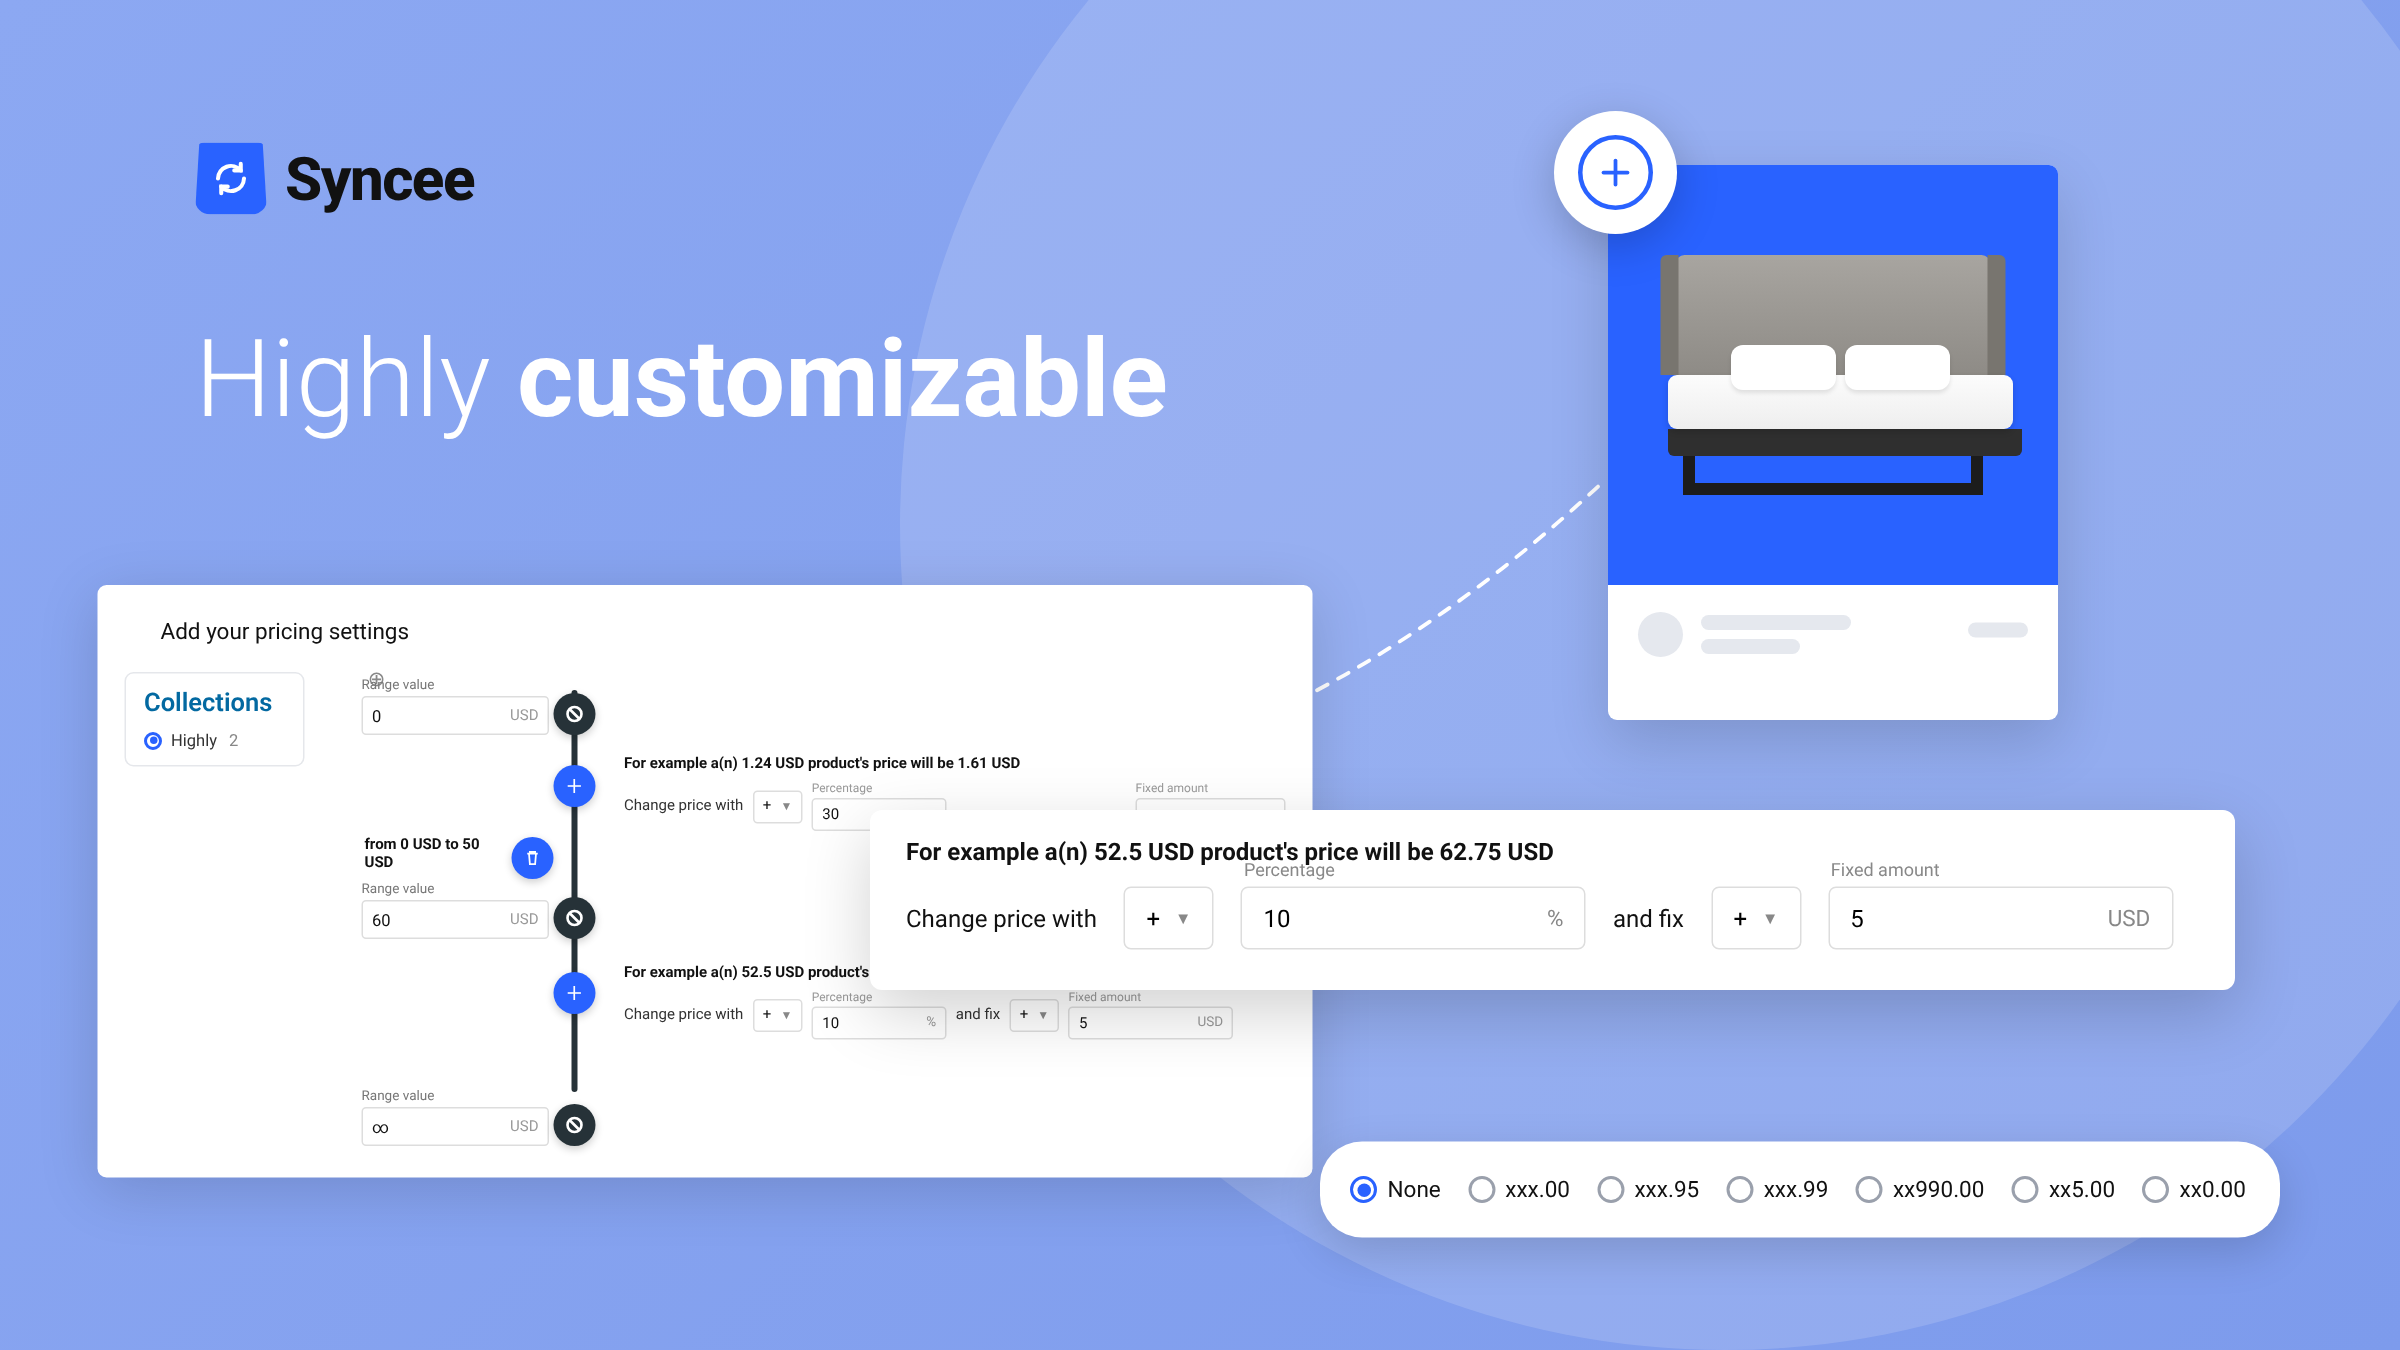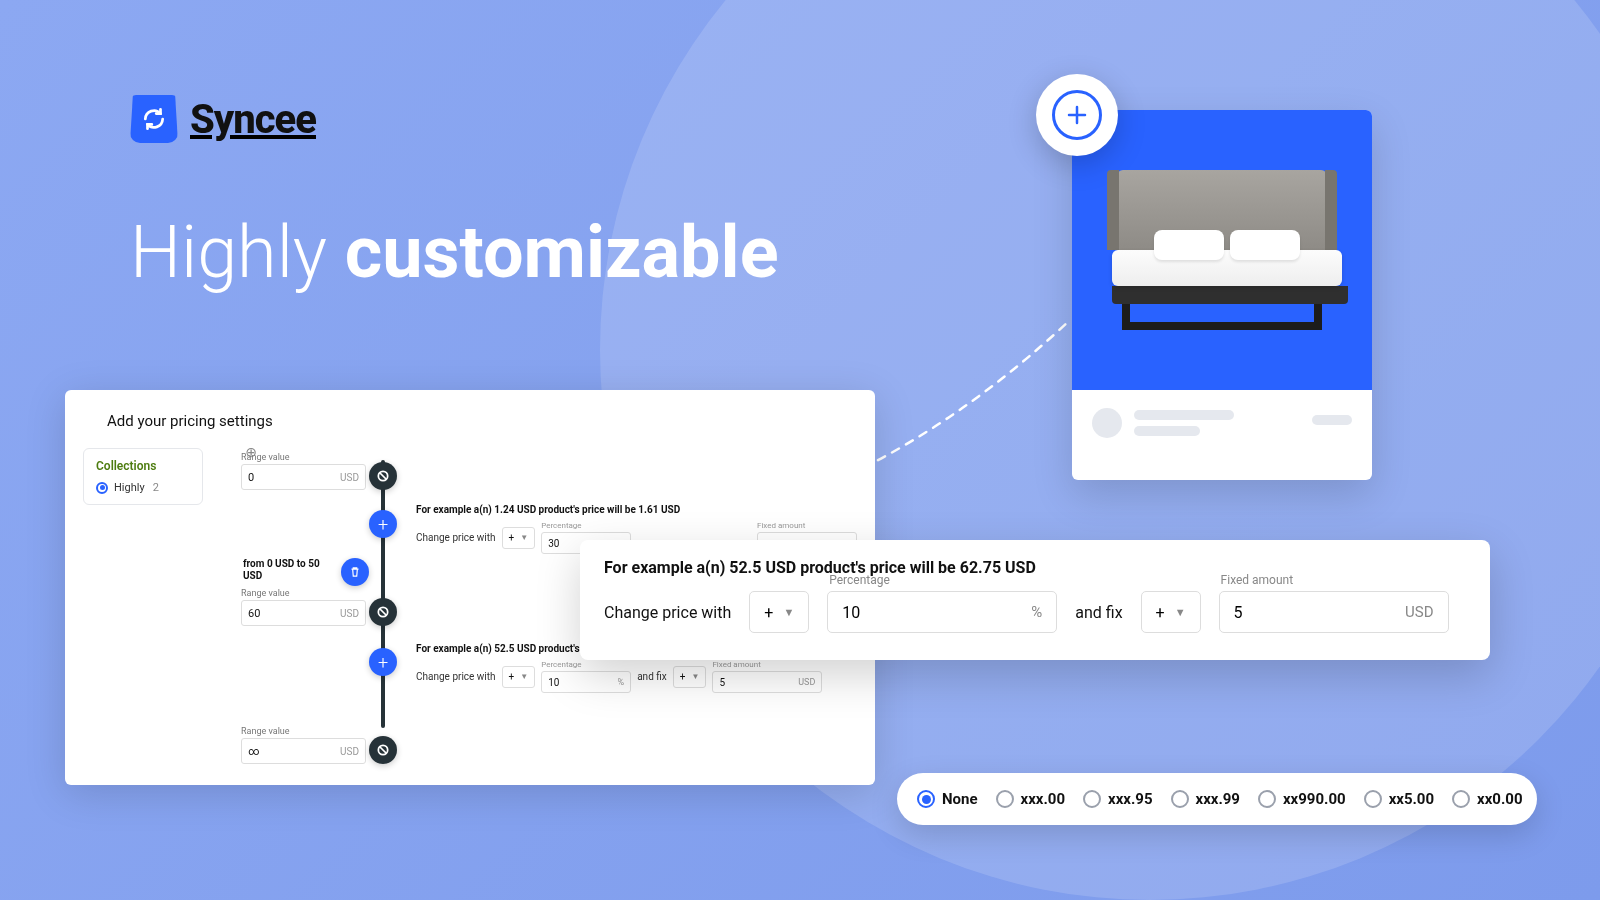--- a/index.html
+++ b/index.html
@@ -2,38 +2,38 @@
 <html><head>
 <meta charset="utf-8">
 <style>
   * { box-sizing: border-box; margin: 0; padding: 0; }
   html, body { width: 1600px; height: 900px; overflow: hidden; font-family: -apple-system, BlinkMacSystemFont, "Segoe UI", Roboto, Helvetica, Arial, sans-serif; }
   .stage { position: relative; width: 1600px; height: 900px; background: linear-gradient(135deg, #8ca8f2 0%, #7d9bec 100%); }
 
   .bg-circle { position: absolute; top: -200px; right: -100px; width: 1100px; height: 1100px; border-radius: 50%; background: rgba(255,255,255,0.15); }
 
   
-  .logo { position: absolute; top: 95px; left: 130px; display: flex; align-items: center; gap: 12px; text-decoration: underline; }
+  .logo { position: absolute; top: 95px; left: 130px; display: flex; align-items: center; gap: 12px; }
   .logo-mark { width: 48px; height: 48px; background: #2962ff; border-radius: 6px 6px 10px 10px; display: flex; align-items: center; justify-content: center; position: relative; clip-path: polygon(6% 0, 94% 0, 100% 100%, 0% 100%); }
   .logo-mark svg { width: 26px; height: 26px; }
   .logo-text { font-size: 40px; font-weight: 800; color: #111; letter-spacing: -1px; }
 
   
   .headline { position: absolute; top: 210px; left: 130px; color: #fff; font-size: 72px; font-weight: 300; line-height: 1.2; }
   .headline .strong { font-weight: 700; }
 
   
   .panel { position: absolute; top: 390px; left: 65px; width: 810px; height: 395px; background: #fff; border-radius: 6px; box-shadow: 0 8px 40px rgba(0,0,0,0.15); padding: 22px 18px 18px 18px; }
   .panel-title { font-size: 15px; color: #111; margin-bottom: 18px; margin-left: 24px; }
 
   .panel-body { display: flex; gap: 18px; height: 320px; position: relative; }
 
   .sidebar { width: 120px; }
   .sidebar-card { border: 1px solid #e5e7eb; border-radius: 6px; padding: 10px 12px; }
-  .sidebar-head { font-size: 12px; font-weight: 600; color: #4d7c0f; margin-bottom: 8px; }
+  .sidebar-head { font-size: 17px; font-weight: 600; color: #0369a1; margin-bottom: 8px; }
   .sidebar-item { display: flex; align-items: center; gap: 6px; font-size: 11px; color: #333; }
   .radio-dot { width: 12px; height: 12px; border-radius: 50%; border: 2px solid #2962ff; display: inline-flex; align-items: center; justify-content: center; }
   .radio-dot::after { content: ""; width: 5px; height: 5px; background: #2962ff; border-radius: 50%; }
   .sidebar-count { color: #888; margin-left: 2px; }
 
   .timeline { position: relative; flex: 1; }
   .vline { position: absolute; left: 160px; top: 12px; bottom: 40px; width: 4px; background: #263238; border-radius: 2px; }
 
   .node { position: absolute; left: 148px; width: 28px; height: 28px; border-radius: 50%; display: flex; align-items: center; justify-content: center; color: #fff; box-shadow: 0 2px 6px rgba(0,0,0,0.2); }
   .node.dark { background: #263238; }
@@ -96,21 +96,21 @@
   .p-op { display: flex; align-items: center; border: 1px solid #ddd; border-radius: 5px; height: 42px; padding: 0 14px; gap: 10px; font-size: 16px; background: #fff; }
   .p-op .caret { font-size: 11px; color: #888; }
   .p-col-lbl { font-size: 12px; color: #888; margin-bottom: 4px; }
   .p-inp { border: 1px solid #ddd; border-radius: 5px; height: 42px; padding: 0 14px; font-size: 16px; display: flex; align-items: center; justify-content: space-between; background: #fff; }
   .p-inp.pct { width: 230px; } .p-inp.fix { width: 230px; }
   .p-inp .suffix { color: #888; font-size: 15px; }
   .popout .p-col-wrap { position: relative; }
   .popout .p-col-lbl.floating { position: absolute; top: -18px; left: 2px; }
 
   
-  .rounding { position: absolute; bottom: 75px; right: 63px; width: 640px; height: 52px; background: #fff; border-radius: 28px; box-shadow: 0 10px 30px rgba(0,0,0,0.15); display: flex; align-items: center; padding: 0 20px; gap: 18px; font-weight: bold; }
+  .rounding { position: absolute; bottom: 75px; right: 80px; width: 640px; height: 64px; background: #fff; border-radius: 28px; box-shadow: 0 10px 30px rgba(0,0,0,0.15); display: flex; align-items: center; padding: 0 20px; gap: 18px; }
   .r-opt { display: flex; align-items: center; gap: 7px; font-size: 15px; color: #111; white-space: nowrap; }
   .r-radio { width: 18px; height: 18px; border-radius: 50%; border: 2px solid #9aa0ac; display: inline-flex; align-items: center; justify-content: center; }
   .r-radio.sel { border-color: #2962ff; }
   .r-radio.sel::after { content: ""; width: 9px; height: 9px; background: #2962ff; border-radius: 50%; }
 </style>
 </head>
 <body>
 
 <div class="stage">
   <div class="bg-circle"></div>

